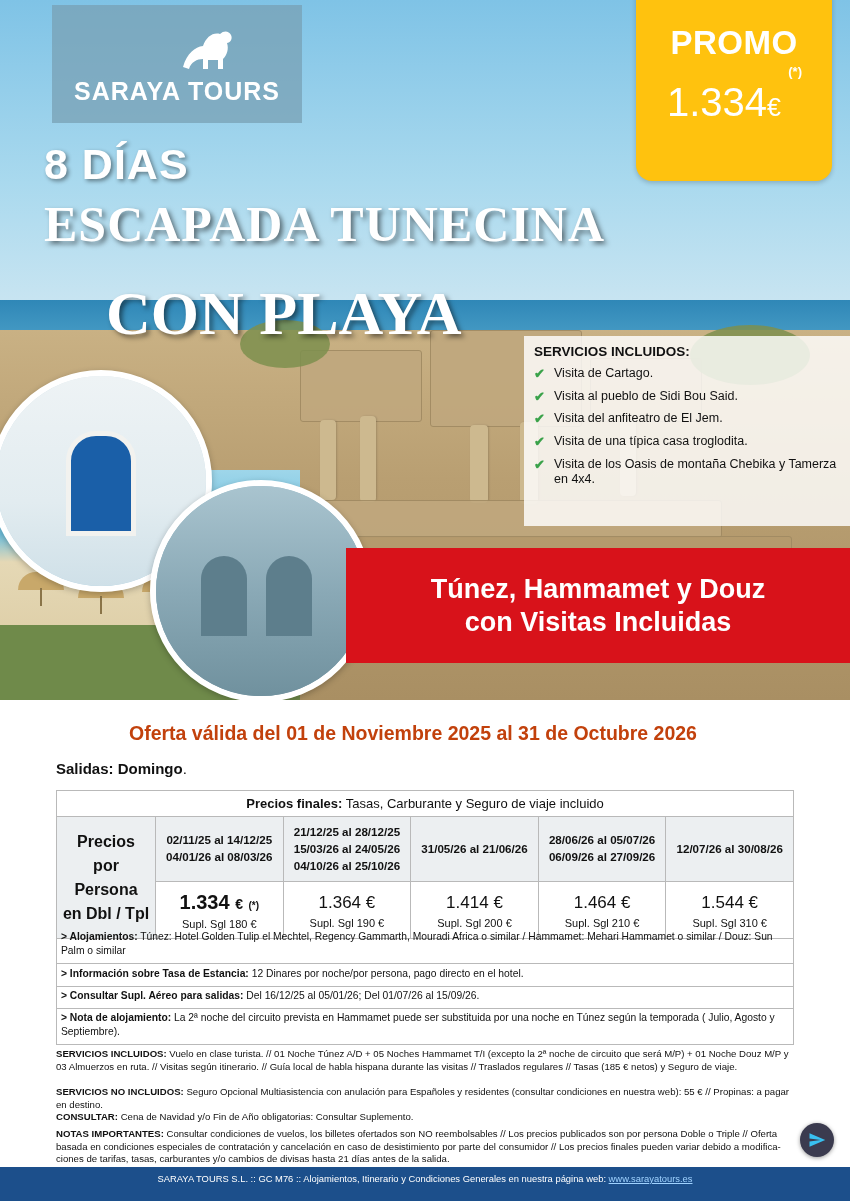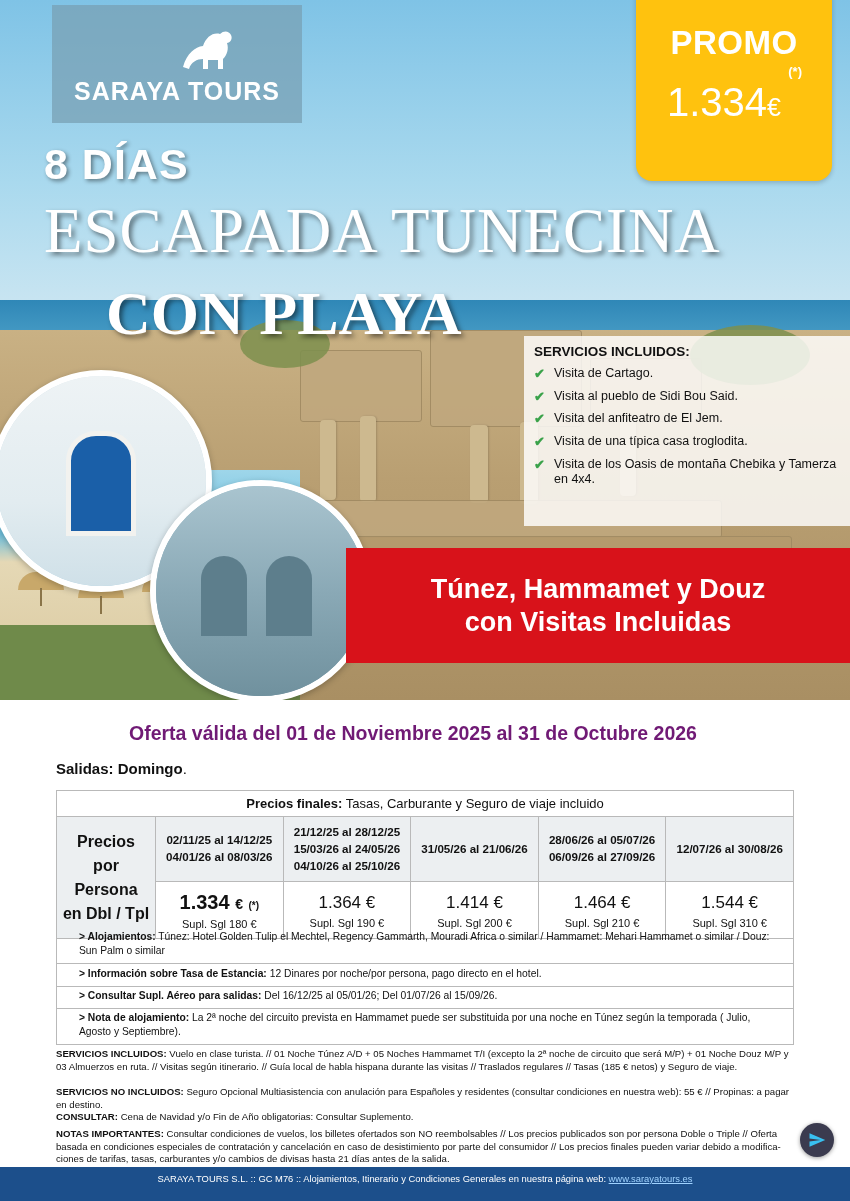--- a/index.html
+++ b/index.html
@@ -86,21 +86,21 @@
   
   .t-days{
     position:absolute;left:44px;top:140px;
     font-size:43px;font-weight:bold;color:#ffffff;
     text-shadow:2px 2px 4px rgba(0,0,0,.45);
     letter-spacing:1px;
   }
   .t-main{
     position:absolute;left:44px;top:198px;
     font-family:"Liberation Serif", serif;
-    font-size:63px;font-weight:normal;color:#ffffff;
+    font-size:50px;font-weight:bold;color:#ffffff;
     text-shadow:3px 3px 5px rgba(0,0,0,.5);
     letter-spacing:1px;
     line-height:1.06;
   }
   .t-sub{
     position:absolute;left:106px;top:278px;
     font-family:"Liberation Serif", serif;
     font-size:62px;font-weight:bold;color:#ffffff;
     text-shadow:3px 3px 5px rgba(0,0,0,.5);
   }
@@ -123,21 +123,21 @@
   .redbar{
     position:absolute;left:346px;top:548px;width:504px;height:115px;
     background:#d8121a;color:#fff;
     display:flex;align-items:center;justify-content:center;text-align:center;
   }
   .redbar span{font-size:27px;font-weight:bold;line-height:1.2;}
 
   
   .valid{
     position:absolute;left:0;top:722px;width:826px;text-align:center;
-    font-size:19.5px;font-weight:bold;color:#701a75;
+    font-size:19.5px;font-weight:bold;color:#c2410c;
   }
   .salidas{
     position:absolute;left:56px;top:760px;
     font-size:15px;font-weight:bold;color:#111;
   }
   .salidas .dot{font-weight:normal;}
 
   
   .tbl{
     position:absolute;left:56px;top:790px;width:738px;
@@ -163,21 +163,21 @@
   }
   .price .big{font-size:20px;font-weight:bold;display:block;}
   .price .big .eu{font-size:14px;}
   .price .med{font-size:17px;display:block;}
   .price .sup{font-size:11px;display:block;margin-top:4px;}
   .price .ast{font-size:10px;}
 
   
   .note{
     position:absolute;left:56px;width:738px;border:1px solid #b9b9b9;border-top:none;
-    box-sizing:border-box;padding:5px 22px;font-size:10.3px;line-height:1.35;color:#111;
+    box-sizing:border-box;padding:5px 4px;font-size:10.3px;line-height:1.35;color:#111;
   }
   .note b{font-weight:bold;}
 
   
   .fine{
     position:absolute;left:56px;width:742px;font-size:9.6px;line-height:1.32;color:#111;
   }
   .fine b{font-weight:bold;}
 
   

